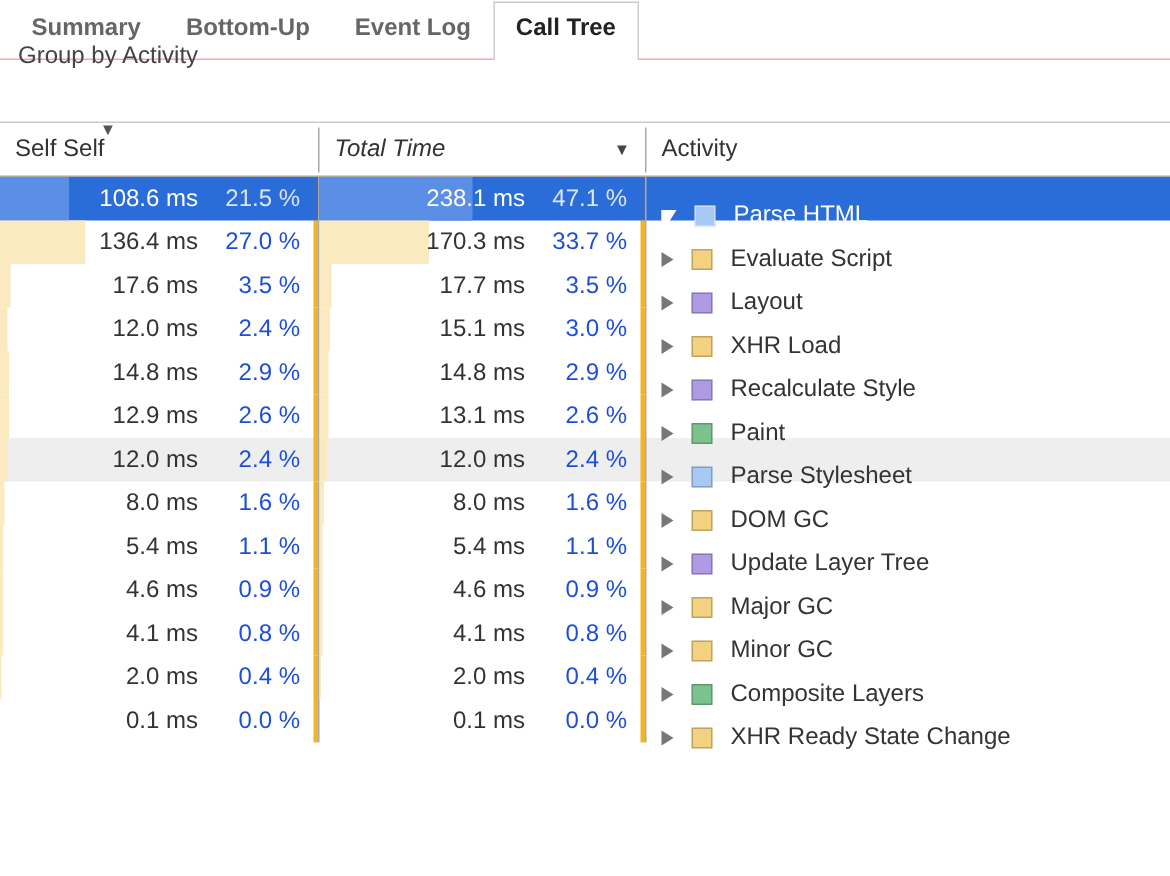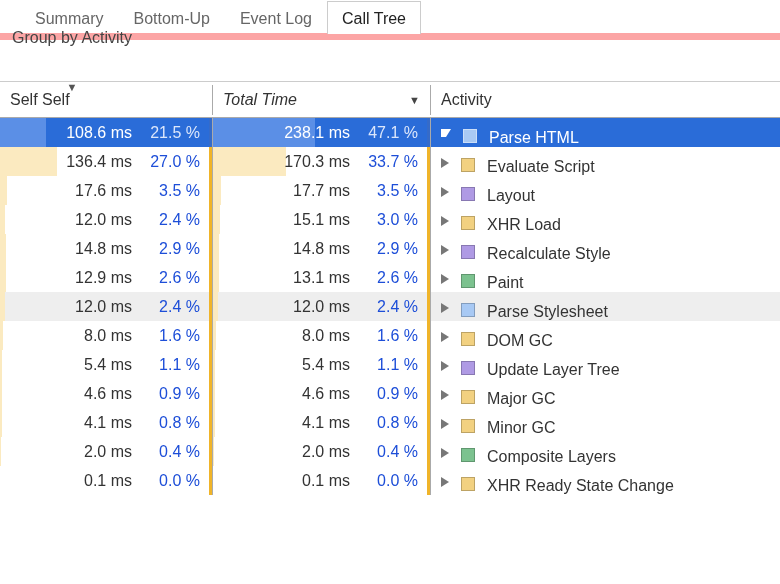--- a/index.html
+++ b/index.html
@@ -7,23 +7,24 @@
     font-family: -apple-system, BlinkMacSystemFont, "Segoe UI", Helvetica, Arial, sans-serif;
     font-size: 16px;
     background: #fff;
     color: #333;
     width: 780px;
     height: 584px;
     overflow: hidden;
   }
   .tabs {
     display: flex;
-    border-bottom: 7px solid #fca5a5;
-    padding-left: 20px;
+    border-bottom: 1px solid #fca5a5;
+    padding-left: 6px;
     height: 40px;
+    font-weight: bold;
   }
   .tab {
     padding: 8px 14px 6px 14px;
     color: #666;
     cursor: pointer;
     border: 1px solid transparent;
     border-bottom: none;
     position: relative;
     top: 1px;
   }
@@ -72,21 +73,21 @@
   .row.hovered { background: #eee; }
   .cell-self, .cell-total {
     display: flex;
     align-items: center;
     justify-content: flex-end;
     position: relative;
     height: 100%;
   }
   .cell-self { width: 213px; border-right: 1px solid #aaa; }
   .cell-total { width: 218px; border-right: 1px solid #aaa; }
-  .cell-activity { flex: 1; display:flex; gap:12px; padding-left:10px; height:100%;margin-top:22px; }
+  .cell-activity { flex: 1; display:flex; align-items:center; gap:12px; padding-left:10px; height:100%;margin-top:22px; }
   .bar {
     position: absolute;
     left: 0; top: 0; bottom: 0;
     z-index: 0;
   }
   .bar.total { left: 0; }
   .ms {
     width: 124px;
     text-align: right;
     z-index: 1;

